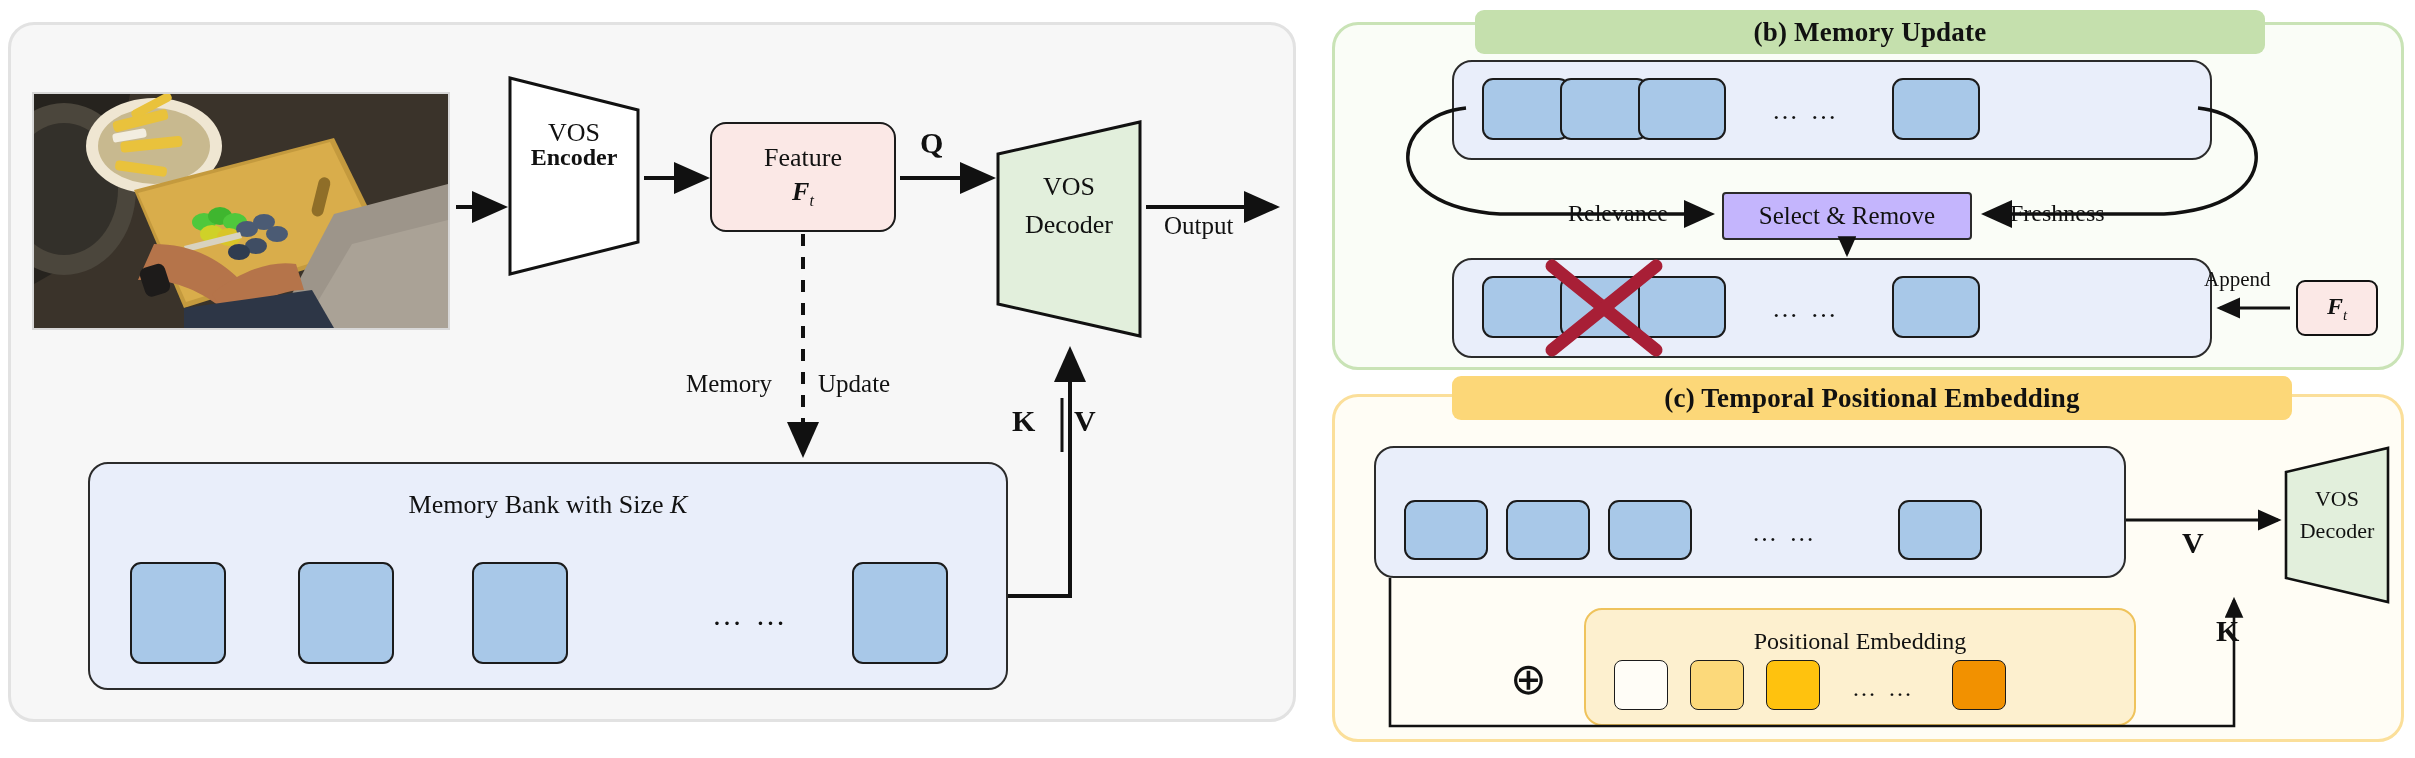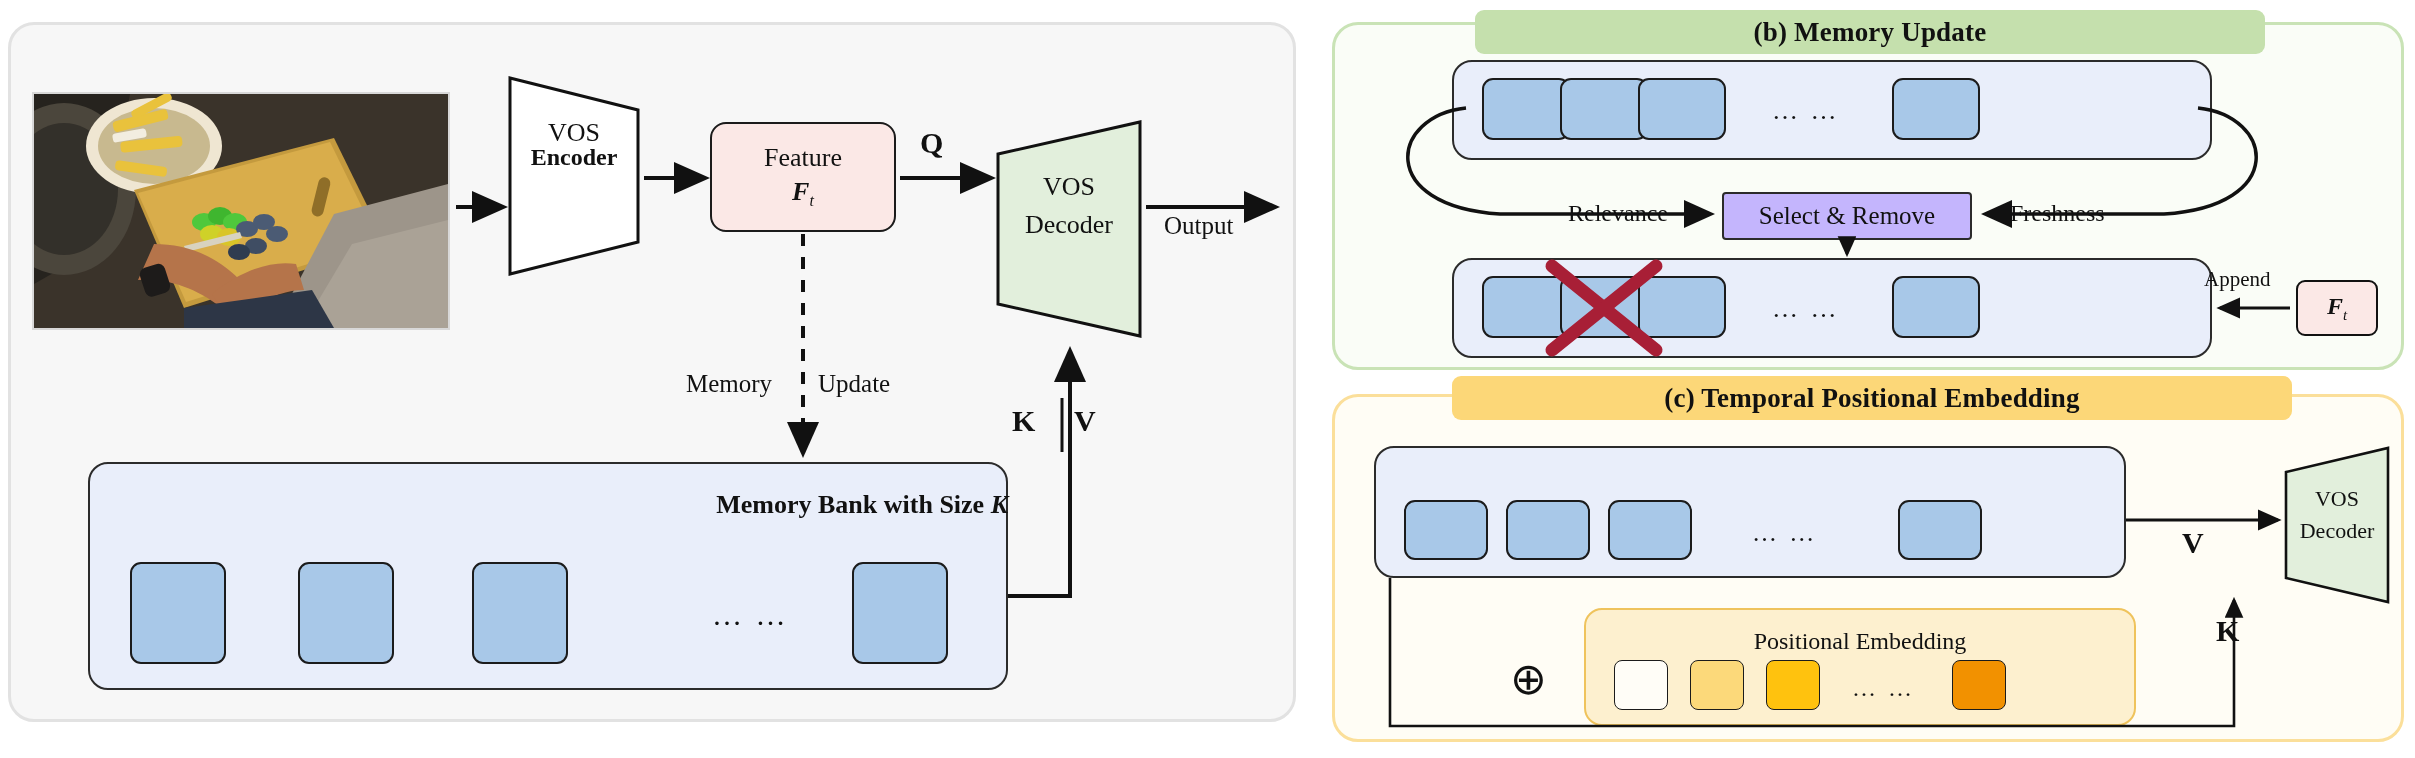--- a/index.html
+++ b/index.html
@@ -139,21 +139,21 @@
 
   <div class="lbl" style="left:1164px;top:212px;font-size:25px;">Output</div>
 
   <div class="lbl" style="left:686px;top:370px;font-size:25px;">Memory</div>
   <div class="lbl" style="left:818px;top:370px;font-size:25px;">Update</div>
 
   <div class="lbl bold" style="left:1012px;top:404px;font-size:30px;">K</div>
   <div class="lbl bold" style="left:1074px;top:404px;font-size:30px;">V</div>
 
   <div class="membank" style="left:88px;top:462px;width:920px;height:228px;"></div>
-  <div class="lbl" style="left:88px;top:490px;width:920px;text-align:right;font-size:26px;font-weight:bold;"><span>Memory Bank with Size </span><span class="mathit">K</span></div>
+  <div class="lbl" style="left:88px;top:490px;width:920px;text-align:center;font-size:26px;"><span>Memory Bank with Size </span><span class="mathit">K</span></div>
 
   <div class="memblock" style="left:130px;top:562px;width:96px;height:102px;"></div>
   <div class="memblock" style="left:298px;top:562px;width:96px;height:102px;"></div>
   <div class="memblock" style="left:472px;top:562px;width:96px;height:102px;"></div>
   <div class="dots" style="left:712px;top:600px;">… …</div>
   <div class="memblock" style="left:852px;top:562px;width:96px;height:102px;"></div>
 
   <svg class="arrowsvg">
     <defs>
       <marker id="ah" markerWidth="9" markerHeight="9" refX="7.5" refY="4" orient="auto">

